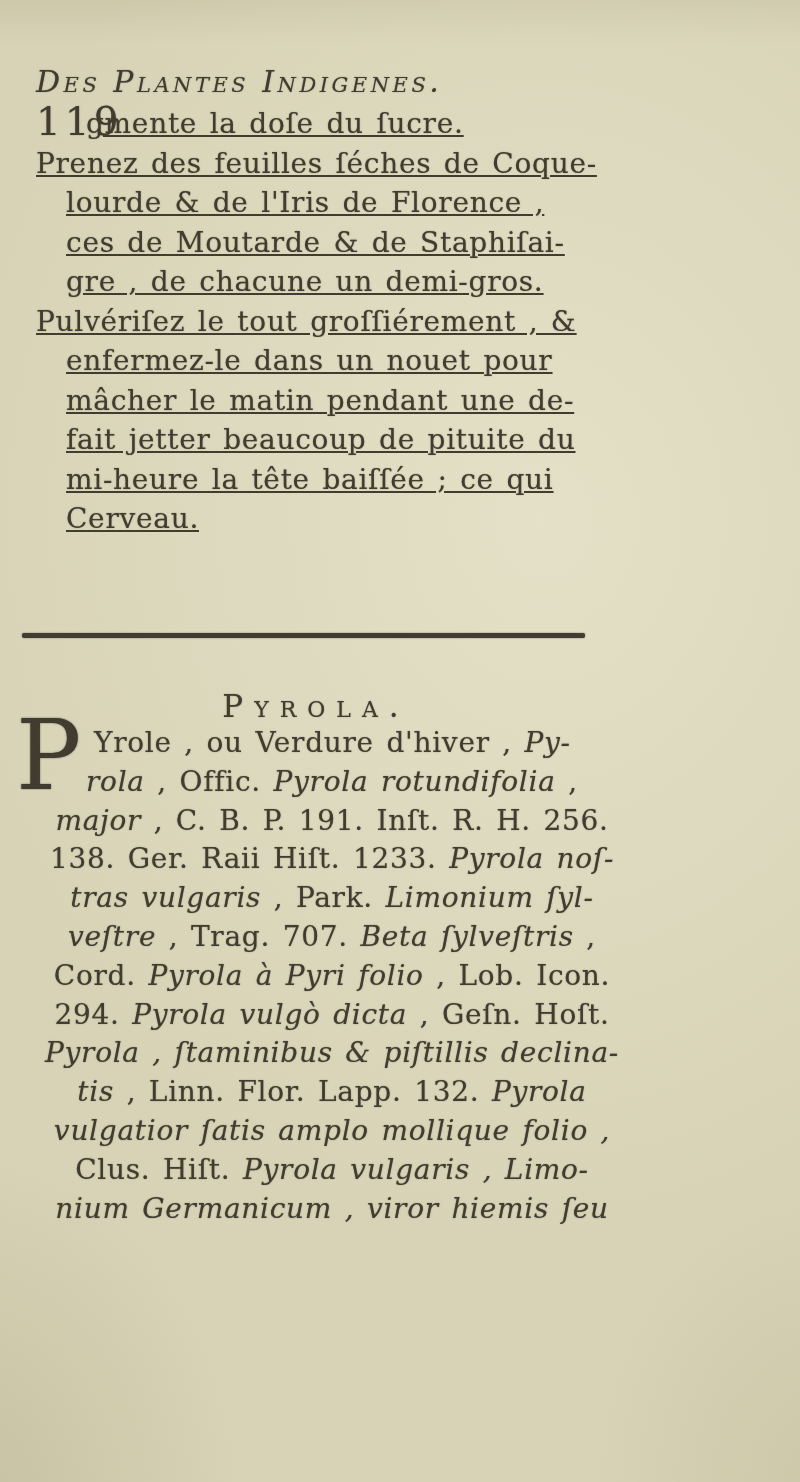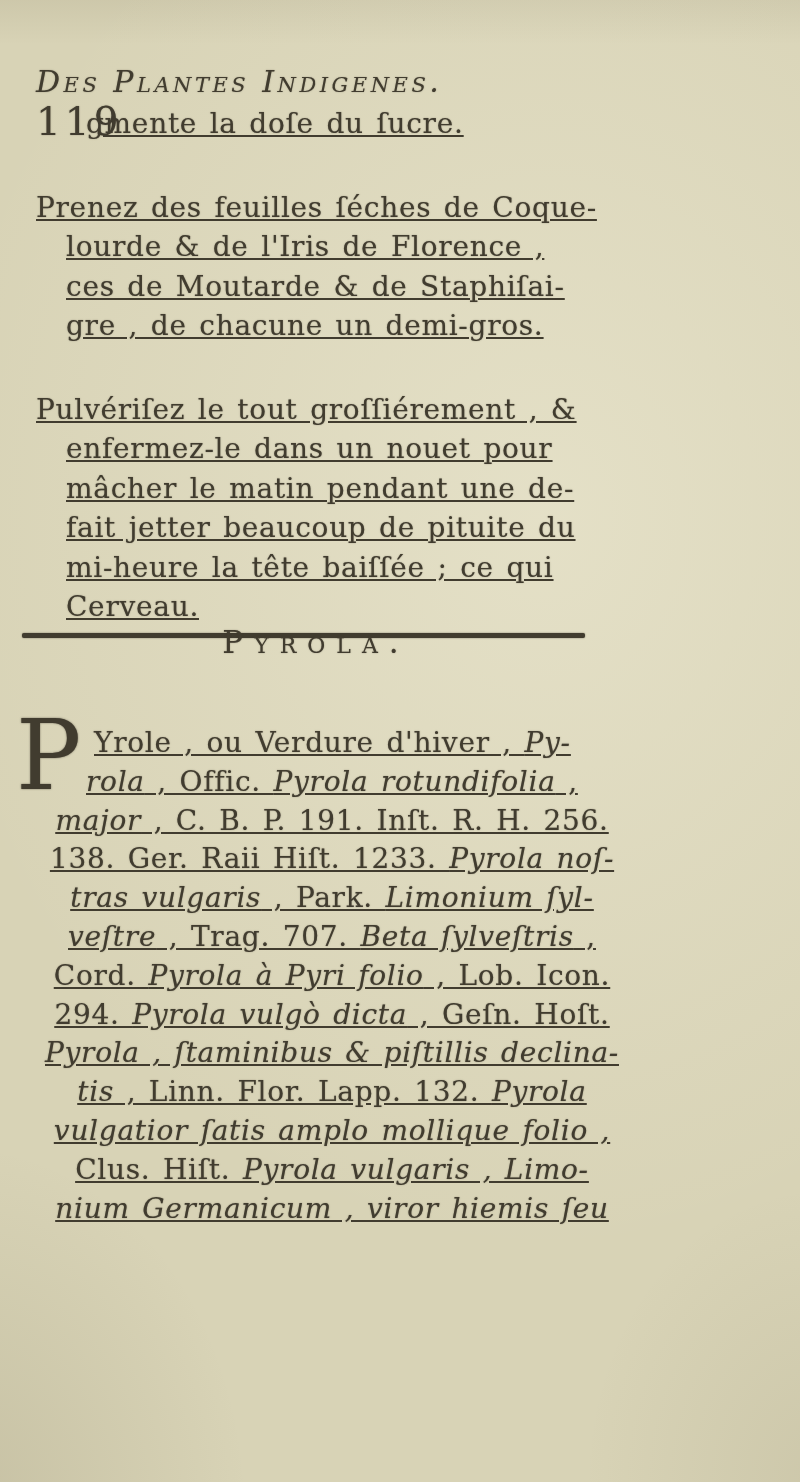--- a/index.html
+++ b/index.html
@@ -42,41 +42,41 @@
   
   .textblock{
     position:absolute;
     font-size:28px;
     letter-spacing:0.7px;
     word-spacing:3px;
   }
   .tline{white-space:nowrap;}
   #recipe{top:104px;left:30px;width:600px;text-decoration:underline;}
   #recipe .tline{line-height:39.5px;height:39.5px;}
-  .ind0{padding-left:6px;margin-top:44px;}
+  .ind0{padding-left:6px;}
   .ind1{padding-left:36px;}
   .ind2{padding-left:56px;}
   
   .rule{
     position:absolute;top:633px;left:22px;width:563px;height:5px;
     background:var(--ink);
     box-shadow:0 0 1.5px rgba(62,57,45,0.8);
     border-radius:2px;
   }
   
   .section-heading{
-    position:absolute;top:624px;left:0;width:632px;
+    position:absolute;top:688px;left:0;width:632px;
     text-align:center;
     font-variant:small-caps;
     font-size:31px;
     letter-spacing:11px;
   }
   
   #article{top:724px;left:26px;width:610px;}
-  #article .tline{line-height:38.8px;height:38.8px;text-decoration:underline;}
+  #article .tline{line-height:38.8px;height:38.8px;}
   .padA{padding-left:68px;}
   .padB{padding-left:60px;}
   .pad0{padding-left:2px;text-align:center;}
   .drop-cap{
     position:absolute;top:718px;left:16px;
     font-size:97px;line-height:76px;
     letter-spacing:0;
     text-shadow:0 0 2px rgba(62,57,45,0.7);
   }
   .it{font-style:italic;}

